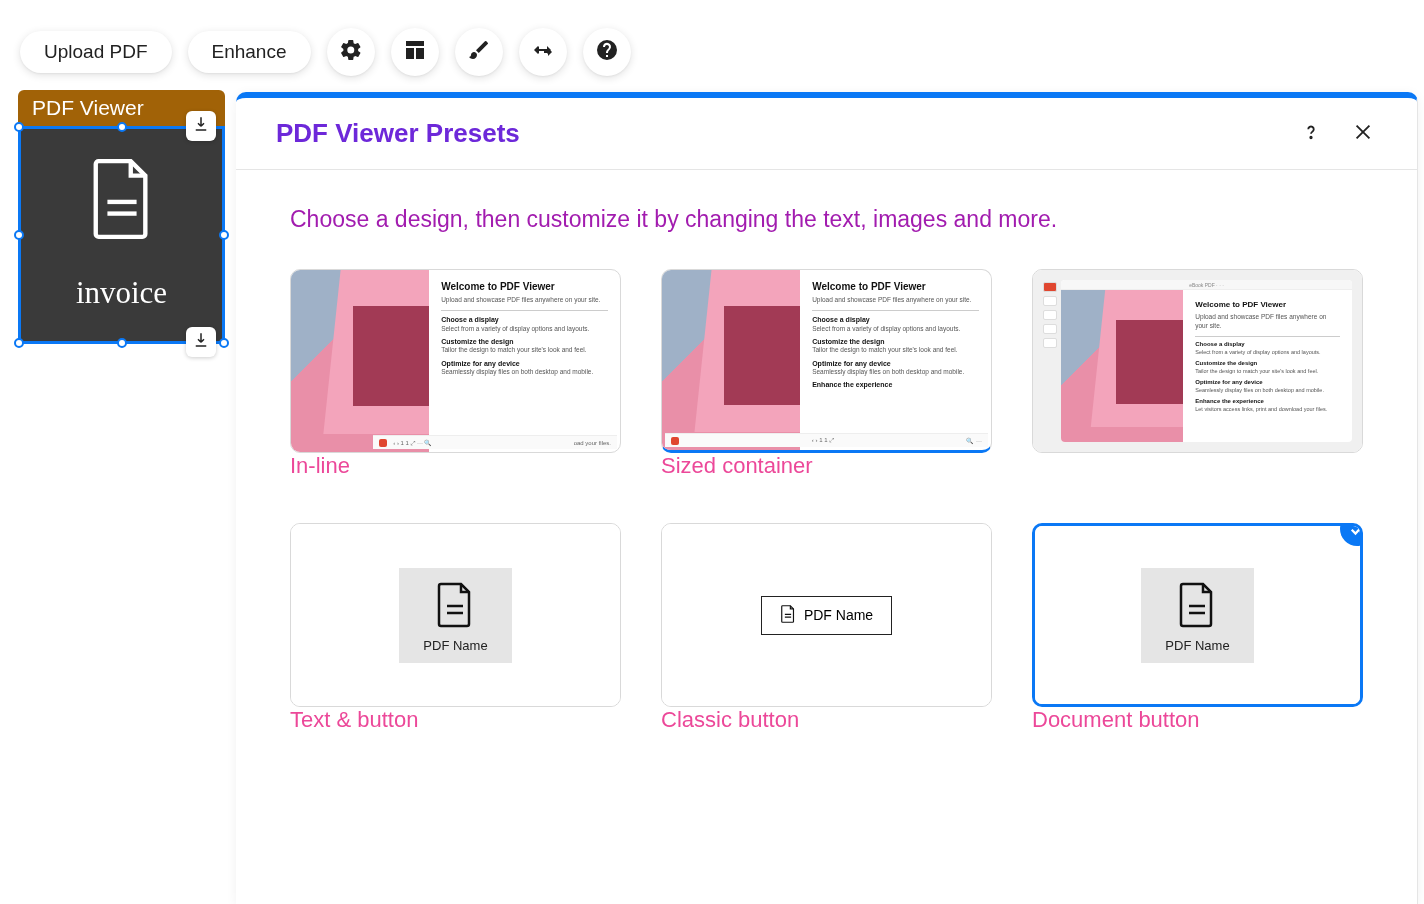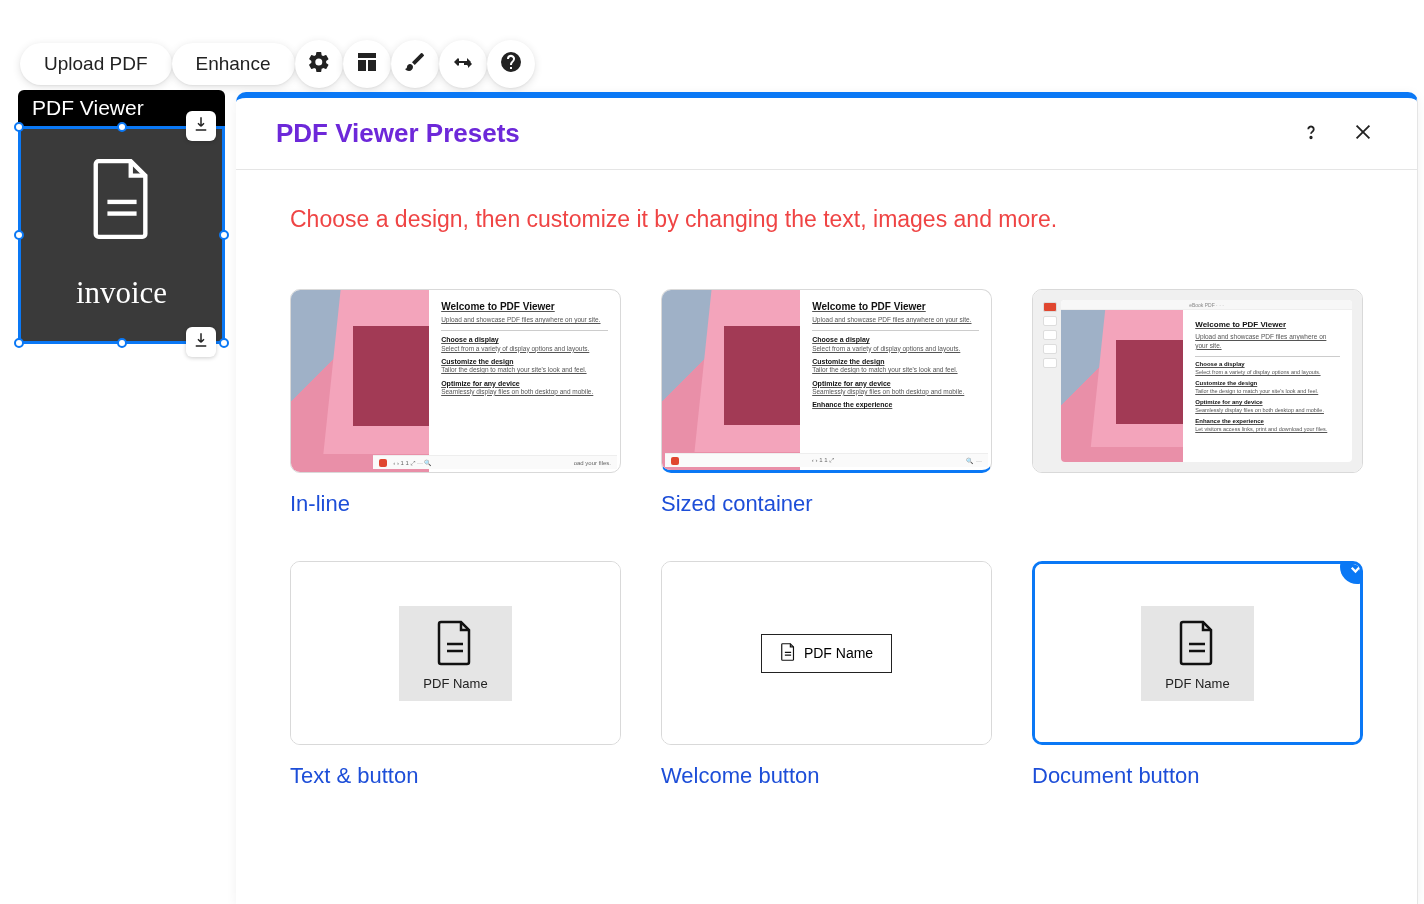--- a/index.html
+++ b/index.html
@@ -8,24 +8,24 @@
     background: #fff;
     width: 1424px;
     height: 904px;
     position: relative;
     overflow: hidden;
   }
 
   
   .toolbar {
     position: absolute;
-    top: 40px;
+    top: 28px;
     left: 20px;
     display: flex;
-    gap: 0;
+    gap: 16px;
     align-items: center;
   }
   .toolbar-pill {
     background: #fff;
     border-radius: 24px;
     padding: 10px 24px;
     font-size: 19px;
     font-weight: 400;
     color: #222;
     box-shadow: 0 2px 8px rgba(0,0,0,0.12), 0 1px 2px rgba(0,0,0,0.05);
@@ -45,21 +45,21 @@
   .toolbar-icon-btn svg { width: 24px; height: 24px; fill: #222; }
 
   
   .canvas-widget {
     position: absolute;
     top: 90px;
     left: 18px;
     width: 207px;
   }
   .widget-title-bar {
-    background: #000000;
+    background: #a16207;
     color: #fff;
     font-size: 21px;
     padding: 6px 14px 6px 14px;
     border-top-left-radius: 6px;
     border-top-right-radius: 6px;
     position: relative;
   }
   .widget-body {
     background: #3a3a3a;
     color: #fff;
@@ -115,22 +115,22 @@
     font-weight: 700;
     color: #6d28d9;
   }
   .panel-header-actions { display: flex; gap: 24px; align-items: center; }
   .panel-header-actions .icon-btn { width: 28px; height: 28px; cursor: pointer; display:flex; align-items:center; justify-content:center; }
   .panel-header-actions svg { width: 22px; height: 22px; }
 
   .panel-content { padding: 36px 54px; }
   .panel-subtitle {
     font-size: 23px;
-    color: #ef4444;
-    margin-bottom: 56px;
+    color: #a21caf;
+    margin-bottom: 36px;
   }
   .preset-grid {
     display: grid;
     grid-template-columns: repeat(3, 1fr);
     gap: 44px 40px;
   }
   .preset-item { }
   .preset-thumb {
     border: 1px solid #d9d9d9;
     border-radius: 10px;
@@ -138,22 +138,21 @@
     background: #fff;
     overflow: hidden;
     position: relative;
     cursor: pointer;
   }
   .preset-item.selected .preset-thumb {
     border: 3px solid #0a78f5;
   }
   .preset-label {
     font-size: 22px;
-    color: #1d4ed8;
-    margin-top: 18px;
+    color: #ec4899;
   }
   .selected-check {
     position: absolute;
     top: -14px; right: -14px;
     width: 34px; height: 34px;
     background: #0a78f5;
     border-radius: 50%;
     display: flex; align-items: center; justify-content: center;
   }
   .selected-check svg { width: 18px; height: 18px; stroke: #fff; fill: none; stroke-width: 3; }
@@ -180,21 +179,20 @@
     top: 20%; left: 45%;
     width: 55%; height: 55%;
     background: #a23a55;
   }
   .thumb-text {
     flex: 1;
     padding: 10px 12px 6px 12px;
     font-size: 6.5px;
     color: #555;
     line-height: 1.3;
-    text-decoration: underline;
   }
   .thumb-text .tt-title { font-size: 10px; font-weight: 700; color: #111; margin-bottom: 3px; }
   .thumb-text .tt-sub { font-size: 6.5px; margin-bottom: 6px; }
   .thumb-text hr { border: none; border-top: 1px solid #ccc; margin: 4px 0; }
   .thumb-text .tt-h { font-size: 7px; font-weight: 700; color: #111; margin-top: 4px;}
   .thumb-toolbar {
     position: absolute; bottom: 3px; left: 25%; right: 3px;
     height: 14px; background: #fafafa; border-top: 1px solid #eee;
     display: flex; align-items: center; gap: 6px; padding: 0 6px;
     font-size: 6px; color: #666;
@@ -457,21 +455,21 @@
                     <path d="M6 2h20l8 8v32a2 2 0 0 1-2 2H6a2 2 0 0 1-2-2V4a2 2 0 0 1 2-2z"></path>
                     <path d="M26 2v8h8"></path>
                     <line x1="12" y1="24" x2="28" y2="24"></line>
                     <line x1="12" y1="31" x2="28" y2="31"></line>
                   </svg>
               </span>
               <span>PDF Name</span>
             </div>
           </div>
         </div>
-        <div class="preset-label">Welcome button</div>
+        <div class="preset-label">Classic button</div>
       </div>
 
       <div class="preset-item selected" style="position:relative;">
         <div class="preset-thumb">
           <div class="thumb-center">
             <div class="doc-box">
               <div class="ficon">
                 <svg viewBox="0 0 40 46" fill="none" stroke="#111" stroke-width="2.5">
                     <path d="M6 2h20l8 8v32a2 2 0 0 1-2 2H6a2 2 0 0 1-2-2V4a2 2 0 0 1 2-2z"></path>
                     <path d="M26 2v8h8"></path>

